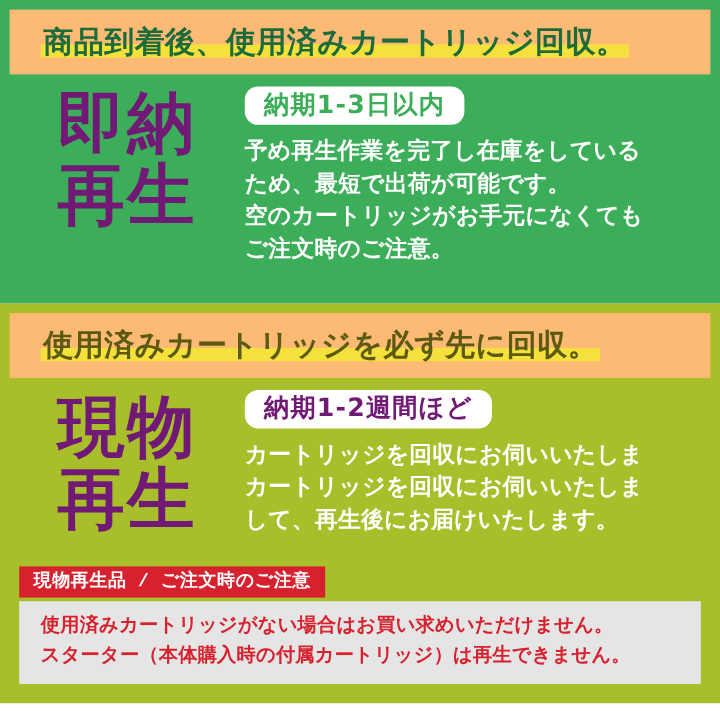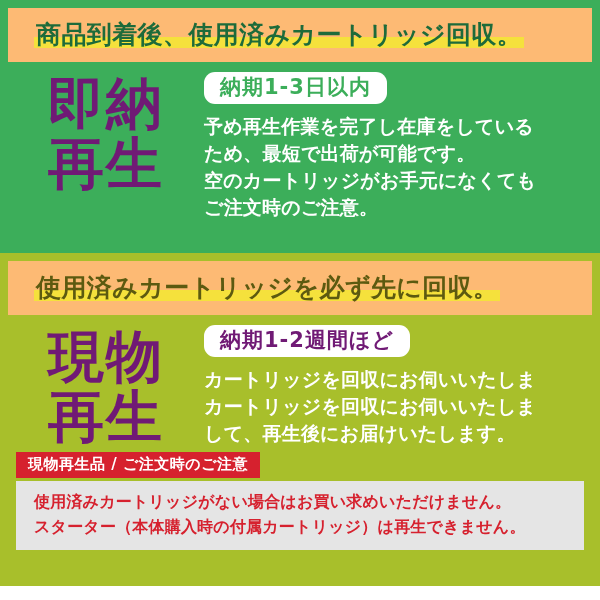--- a/index.html
+++ b/index.html
@@ -122,22 +122,23 @@
     line-height: 1.42;
     letter-spacing: 0.2px;
   }
   .para .line {
     display: block;
     white-space: nowrap;
   }
 
   
   .notice {
-    margin-top: 4px;
+    margin-top: 24px;
     padding: 0 8px 0 8px;
+    font-family: Liberation Mono, monospace;
   }
   .notice-banner {
     display: inline-block;
     background: #d6212e;
     color: #ffffff;
     font-size: 15px;
     font-weight: bold;
     letter-spacing: 0.5px;
     padding: 5px 12px 6px 12px;
     line-height: 1;

